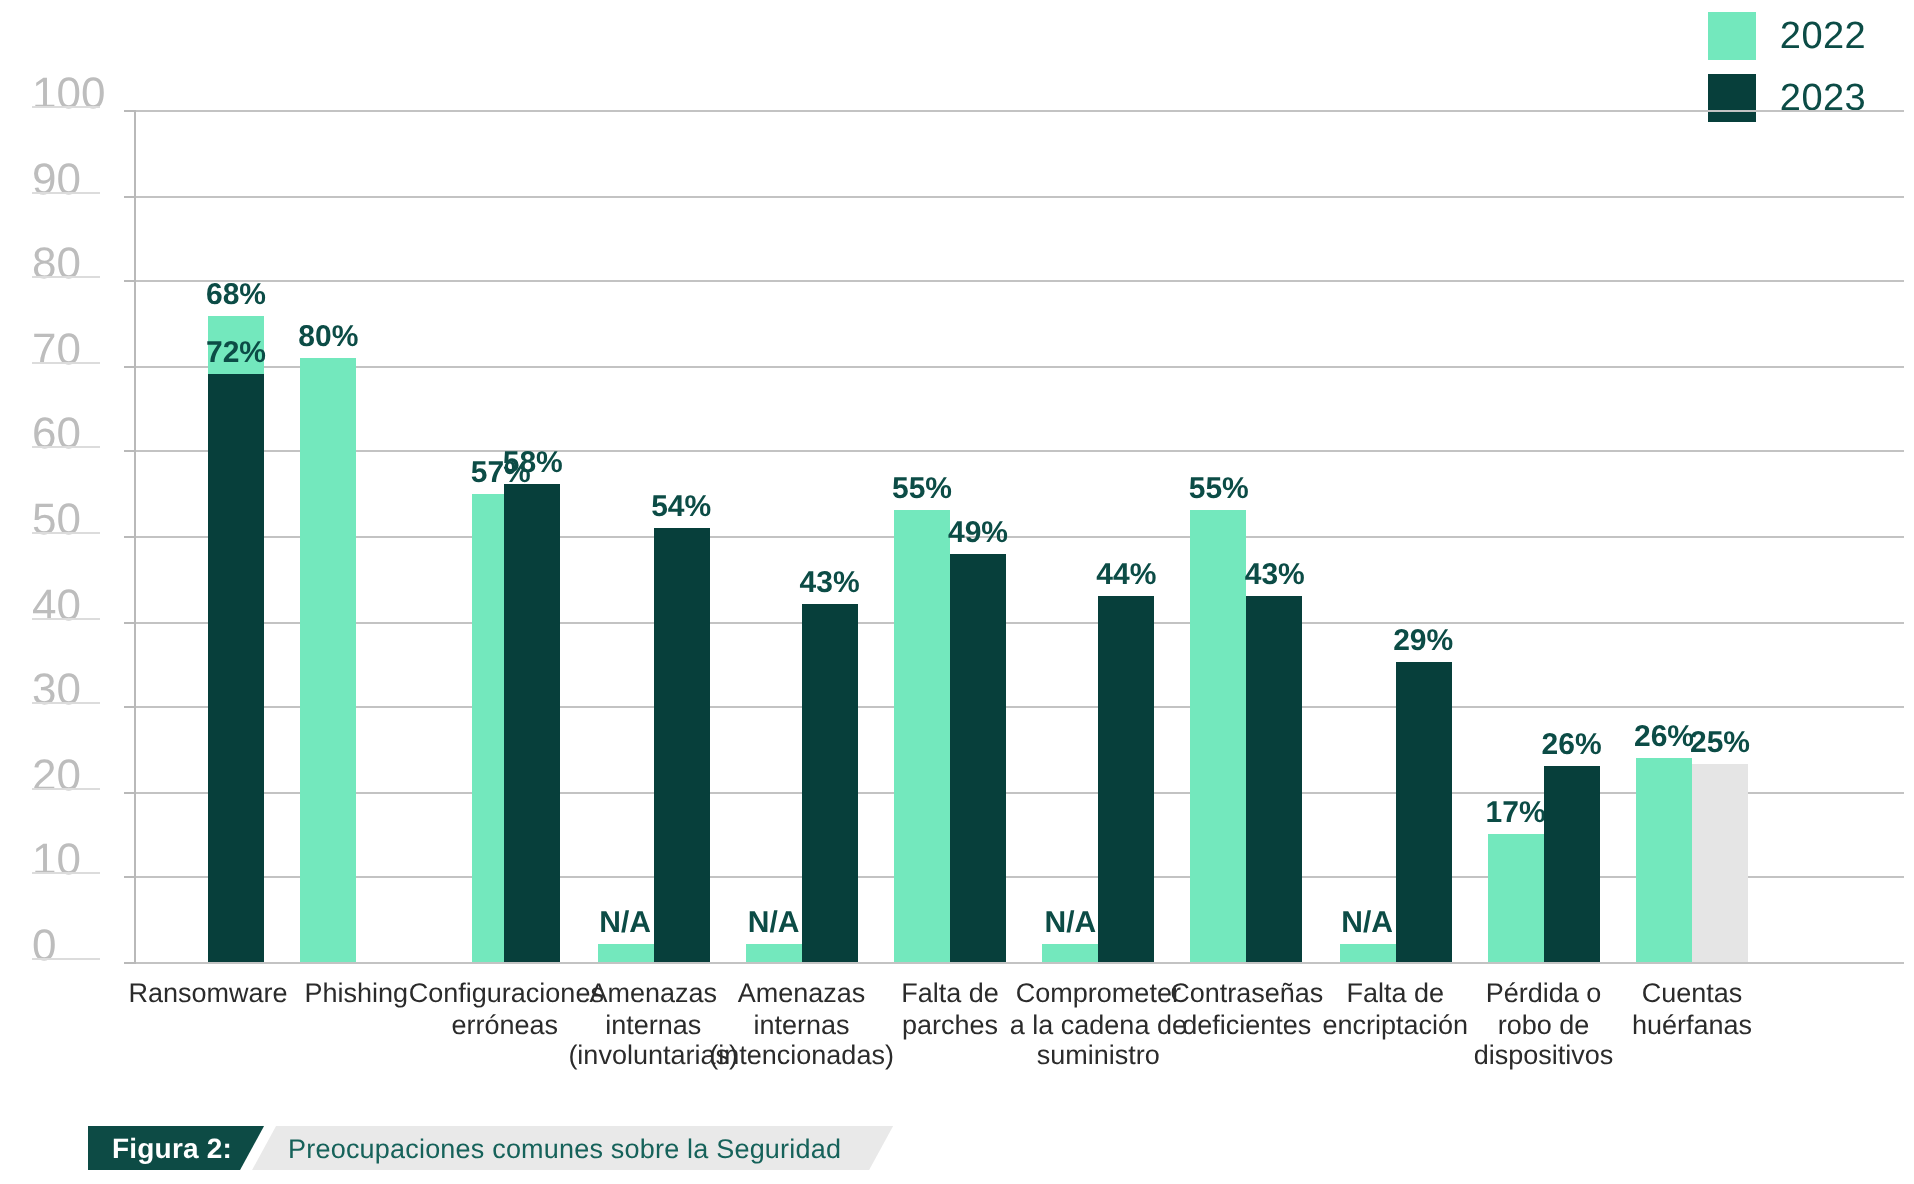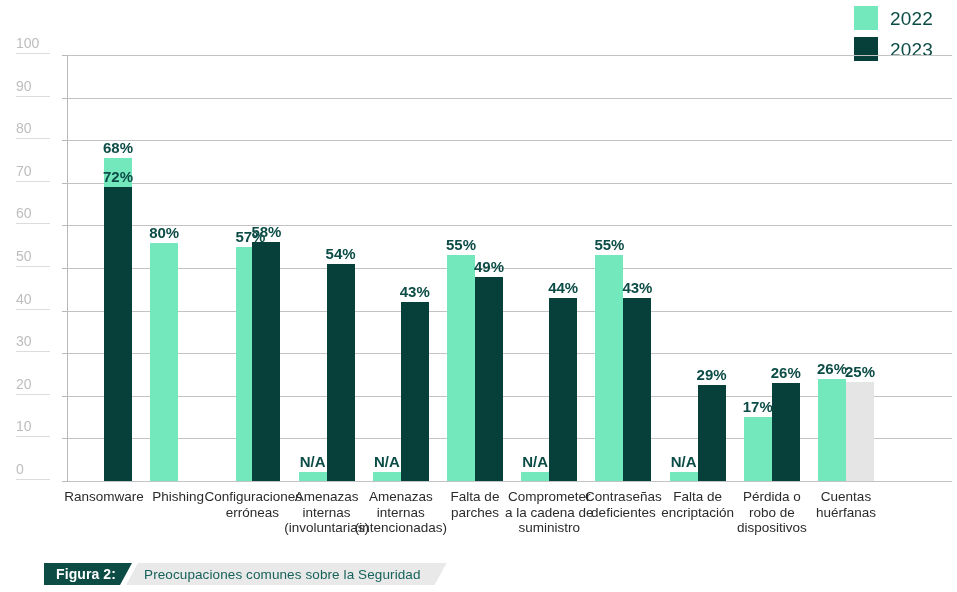--- a/index.html
+++ b/index.html
@@ -55,21 +55,21 @@
   .tick-mark{
     position:absolute;
     left:62px; width:6px; height:1px;
     background:#b9b9b9;
   }
   .ytick{
     position:absolute;
     right:0;
     width:48px;
     text-align:left;
-    font-size:14px;
+    font-size:22px;
     color:#bdbdbd;
     line-height:1;
   }
   .ytick-rule{
     position:absolute;
     width:34px;height:1px;
     background:#dcdcdc;
   }
   #ylabels{position:absolute;left:0;top:0;width:68px;height:548px;}
 
@@ -197,21 +197,21 @@
       <div class="gridline" style="top: 0px;"></div>
       <div class="group" style="left: 8px; width: 56px;">
         <div class="bar y2022" style="height: 323px; background: rgb(115, 232, 189); margin-left: 28px;">
           <div class="bar-label">68%</div>
         </div>
         <div class="bar y2023" style="height: 293.94px; background: rgb(7, 63, 59);">
           <div class="bar-label">72%</div>
         </div>
       </div>
       <div class="group" style="left: 82.2px; width: 56px;">
-        <div class="bar y2022" style="height: 238px; background: rgb(115, 232, 189);">
+        <div class="bar y2022" style="height: 302px; background: rgb(115, 232, 189);">
           <div class="bar-label">80%</div>
         </div>
       </div>
       <div class="group" style="left: 156.4px; width: 56px;">
         <div class="bar y2022" style="height: 234.3px; background: rgb(115, 232, 189); margin-left: 12px;">
           <div class="bar-label">57%</div>
         </div>
         <div class="bar y2023" style="height: 238.56px; background: rgb(7, 63, 59);">
           <div class="bar-label">58%</div>
         </div>
@@ -253,21 +253,21 @@
           <div class="bar-label">55%</div>
         </div>
         <div class="bar y2023" style="height: 183.18px; background: rgb(7, 63, 59);">
           <div class="bar-label">43%</div>
         </div>
       </div>
       <div class="group" style="left: 601.6px; width: 56px;">
         <div class="bar y2022" style="height: 8.52px; background: rgb(115, 232, 189);">
           <div class="bar-label">N/A</div>
         </div>
-        <div class="bar y2023" style="height: 96px; background: rgb(7, 63, 59);">
+        <div class="bar y2023" style="height: 150px; background: rgb(7, 63, 59);">
           <div class="bar-label">29%</div>
         </div>
       </div>
       <div class="group" style="left: 675.8px; width: 56px;">
         <div class="bar y2022" style="height: 63.9px; background: rgb(115, 232, 189);">
           <div class="bar-label">17%</div>
         </div>
         <div class="bar y2023" style="height: 97.98px; background: rgb(7, 63, 59);">
           <div class="bar-label">26%</div>
         </div>

